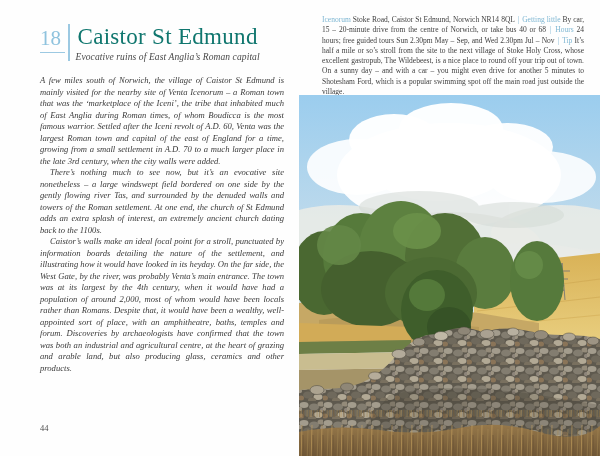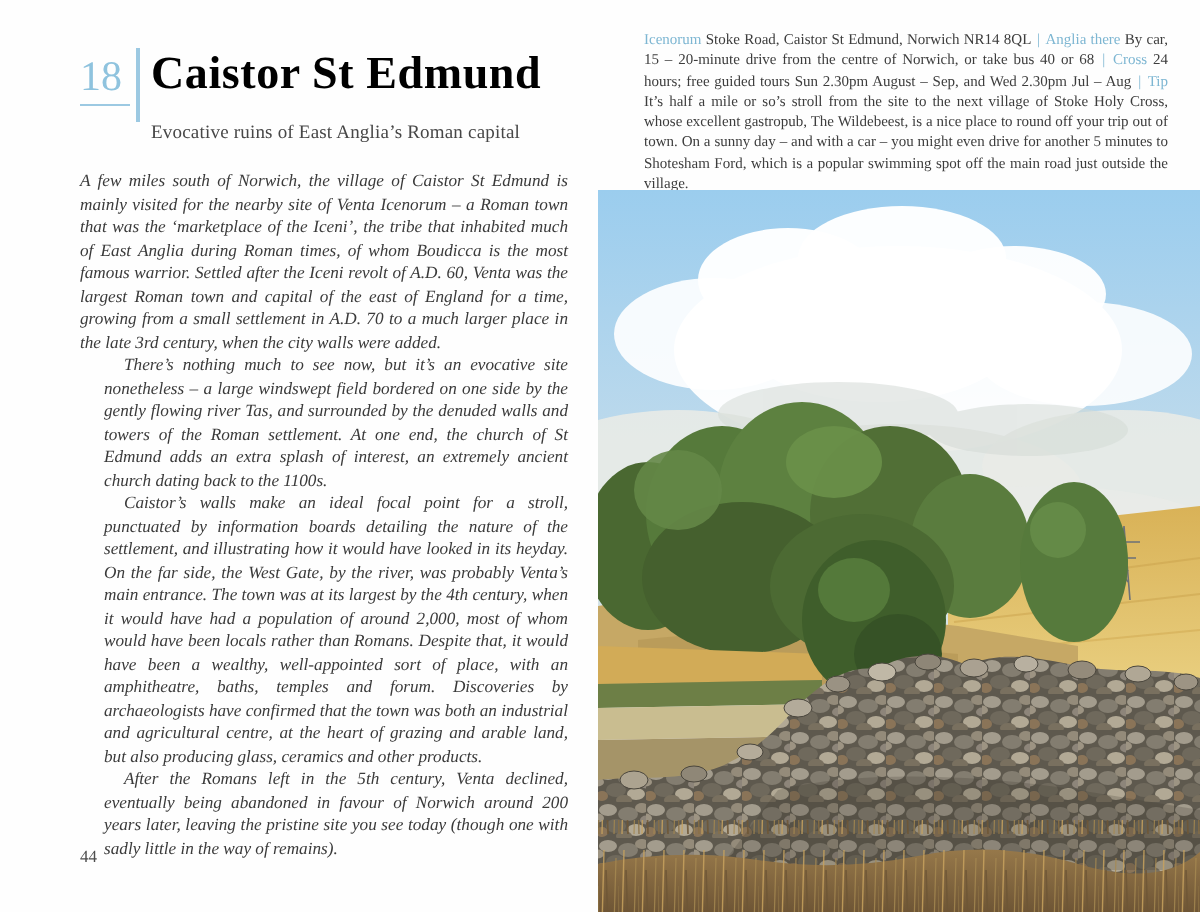--- a/index.html
+++ b/index.html
@@ -2,31 +2,31 @@
 <html><head>
 <meta charset="utf-8">
 <style>
   html,body{margin:0;padding:0;background:#e8e8e8;}
   .spread{
     position:relative;width:600px;height:456px;background:#fefefe;
     overflow:hidden;font-family:"Liberation Serif","DejaVu Serif",serif;color:#3a3a3a;
   }
   
   .left-col{position:absolute;left:40px;top:24px;width:244px;}
-  .heading{display:flex;align-items:flex-start;}
+  .heading{display:flex;align-items:flex-start;text-align:center;}
   .chapter-num{
     font-size:21px;line-height:24px;color:#8fc3de;
     border-bottom:1px solid #9cc9e2;padding:0 4px 2px 0;margin-top:2px;
   }
   .vrule{width:1.5px;background:#9cc9e2;height:37px;margin:0 6px 0 3px;}
-  .title{font-size:23px;line-height:26px;color:#000000;letter-spacing:.3px;font-weight:bold;}
-  .subtitle{font-size:9.5px;color:#474747;margin-top:12px;letter-spacing:.1px;}
+  .title{font-size:23px;line-height:26px;color:#0f766e;letter-spacing:.3px;}
+  .subtitle{font-size:9.5px;font-style:italic;color:#474747;margin-top:2px;letter-spacing:.1px;}
   .body-text{margin-top:13px;font-size:8.6px;line-height:11.5px;text-align:justify;}
   .body-text p{margin:0;font-style:italic;}
-  .body-text p + p{text-indent:10px;margin-left:12px;}
+  .body-text p + p{text-indent:10px;}
   .page-num{position:absolute;left:40px;top:423px;font-size:8.5px;color:#4d4d4d;}
   
   .info-block{
     position:absolute;left:322px;top:15px;width:262px;
     font-size:7.5px;line-height:10.3px;text-align:justify;color:#3d3d3d;
   }
   .kw{color:#7db6d2;}
   .sep{padding:0 1px;}
   .photo{position:absolute;left:299px;top:95px;width:301px;height:361px;}
   .photo svg{display:block;}
@@ -42,34 +42,33 @@
       <div class="vrule"></div>
       <div>
         <div class="title">Caistor St Edmund</div>
         <div class="subtitle">Evocative ruins of East Anglia’s Roman capital</div>
       </div>
     </div>
     <div class="body-text">
       <p>A few miles south of Norwich, the village of Caistor St Edmund is mainly visited for the nearby site of Venta Icenorum – a Roman town that was the ‘marketplace of the Iceni’, the tribe that inhabited much of East Anglia during Roman times, of whom Boudicca is the most famous warrior. Settled after the Iceni revolt of A.D. 60, Venta was the largest Roman town and capital of the east of England for a time, growing from a small settlement in A.D. 70 to a much larger place in the late 3rd century, when the city walls were added.</p>
       <p>There’s nothing much to see now, but it’s an evocative site nonetheless – a large windswept field bordered on one side by the gently flowing river Tas, and surrounded by the denuded walls and towers of the Roman settlement. At one end, the church of St Edmund adds an extra splash of interest, an extremely ancient church dating back to the 1100s.</p>
       <p>Caistor’s walls make an ideal focal point for a stroll, punctuated by information boards detailing the nature of the settlement, and illustrating how it would have looked in its heyday. On the far side, the West Gate, by the river, was probably Venta’s main entrance. The town was at its largest by the 4th century, when it would have had a population of around 2,000, most of whom would have been locals rather than Romans. Despite that, it would have been a wealthy, well-appointed sort of place, with an amphitheatre, baths, temples and forum. Discoveries by archaeologists have confirmed that the town was both an industrial and agricultural centre, at the heart of grazing and arable land, but also producing glass, ceramics and other products.</p>
-      <p>After the Romans left in the 5th century, Venta declined, eventually being abandoned in favour of Norwich around 200 years later, leaving the pristine site you see today (though one with sadly little in the way of remains).</p>
     </div>
   </div>
   <div class="page-num">44</div>
 
   <div class="info-block">
     <span class="kw">Icenorum</span>
     <span>Stoke Road, Caistor St Edmund, Norwich NR14 8QL</span>
     <span class="kw sep">|</span>
-    <span class="kw">Anglia there</span>
+    <span class="kw">Getting little</span>
     <span>By car, 15 – 20-minute drive from the centre of Norwich, or take bus 40 or 68</span>
     <span class="kw sep">|</span>
-    <span class="kw">Cross</span>
-    <span>24 hours; free guided tours Sun 2.30pm August – Sep, and Wed 2.30pm Jul – Aug</span>
+    <span class="kw">Hours</span>
+    <span>24 hours; free guided tours Sun 2.30pm May – Sep, and Wed 2.30pm Jul – Nov</span>
     <span class="kw sep">|</span>
     <span class="kw">Tip</span>
     <span>It’s half a mile or so’s stroll from the site to the next village of Stoke Holy Cross, whose excellent gastropub, The Wildebeest, is a nice place to round off your trip out of town. On a sunny day – and with a car – you might even drive for another 5 minutes to Shotesham Ford, which is a popular swimming spot off the main road just outside the village.</span>
   </div>
 
   <div class="photo">
     <svg width="301" height="361" viewBox="0 0 301 361" xmlns="http://www.w3.org/2000/svg">
       <defs>
         <linearGradient id="skyg" x1="0" y1="0" x2="0" y2="1">
           <stop offset="0" stop-color="#9bcdee"></stop>

